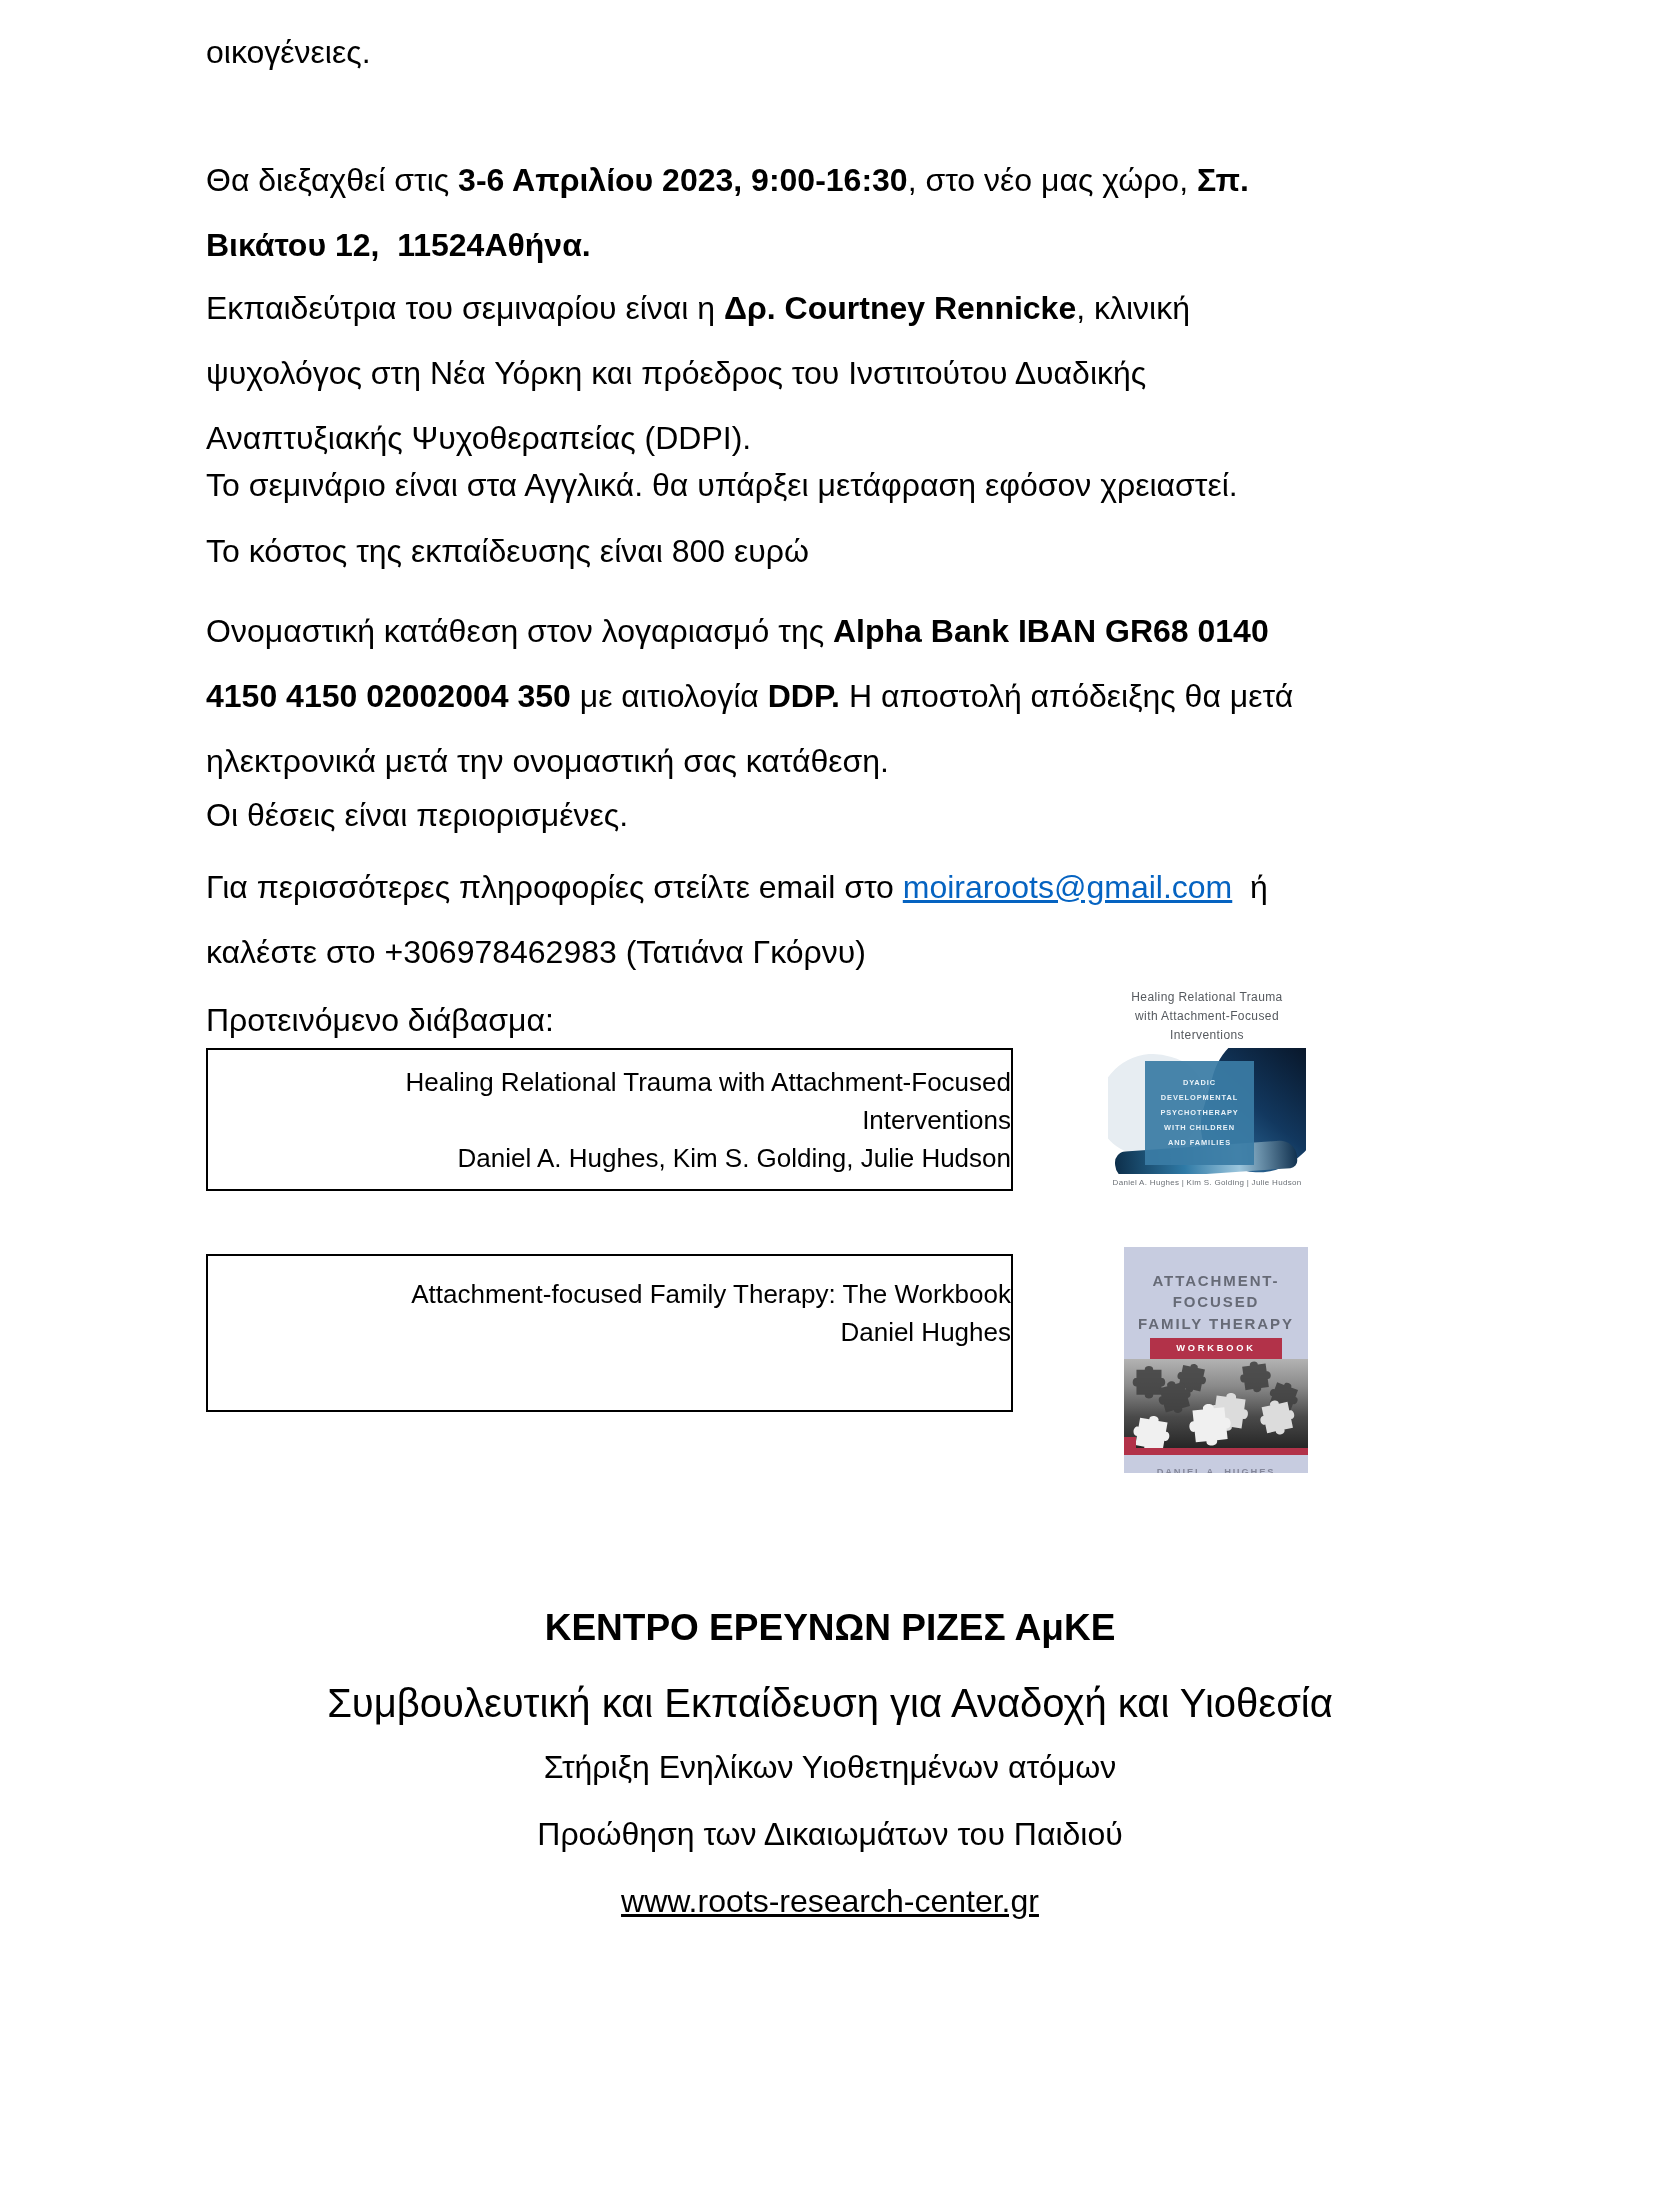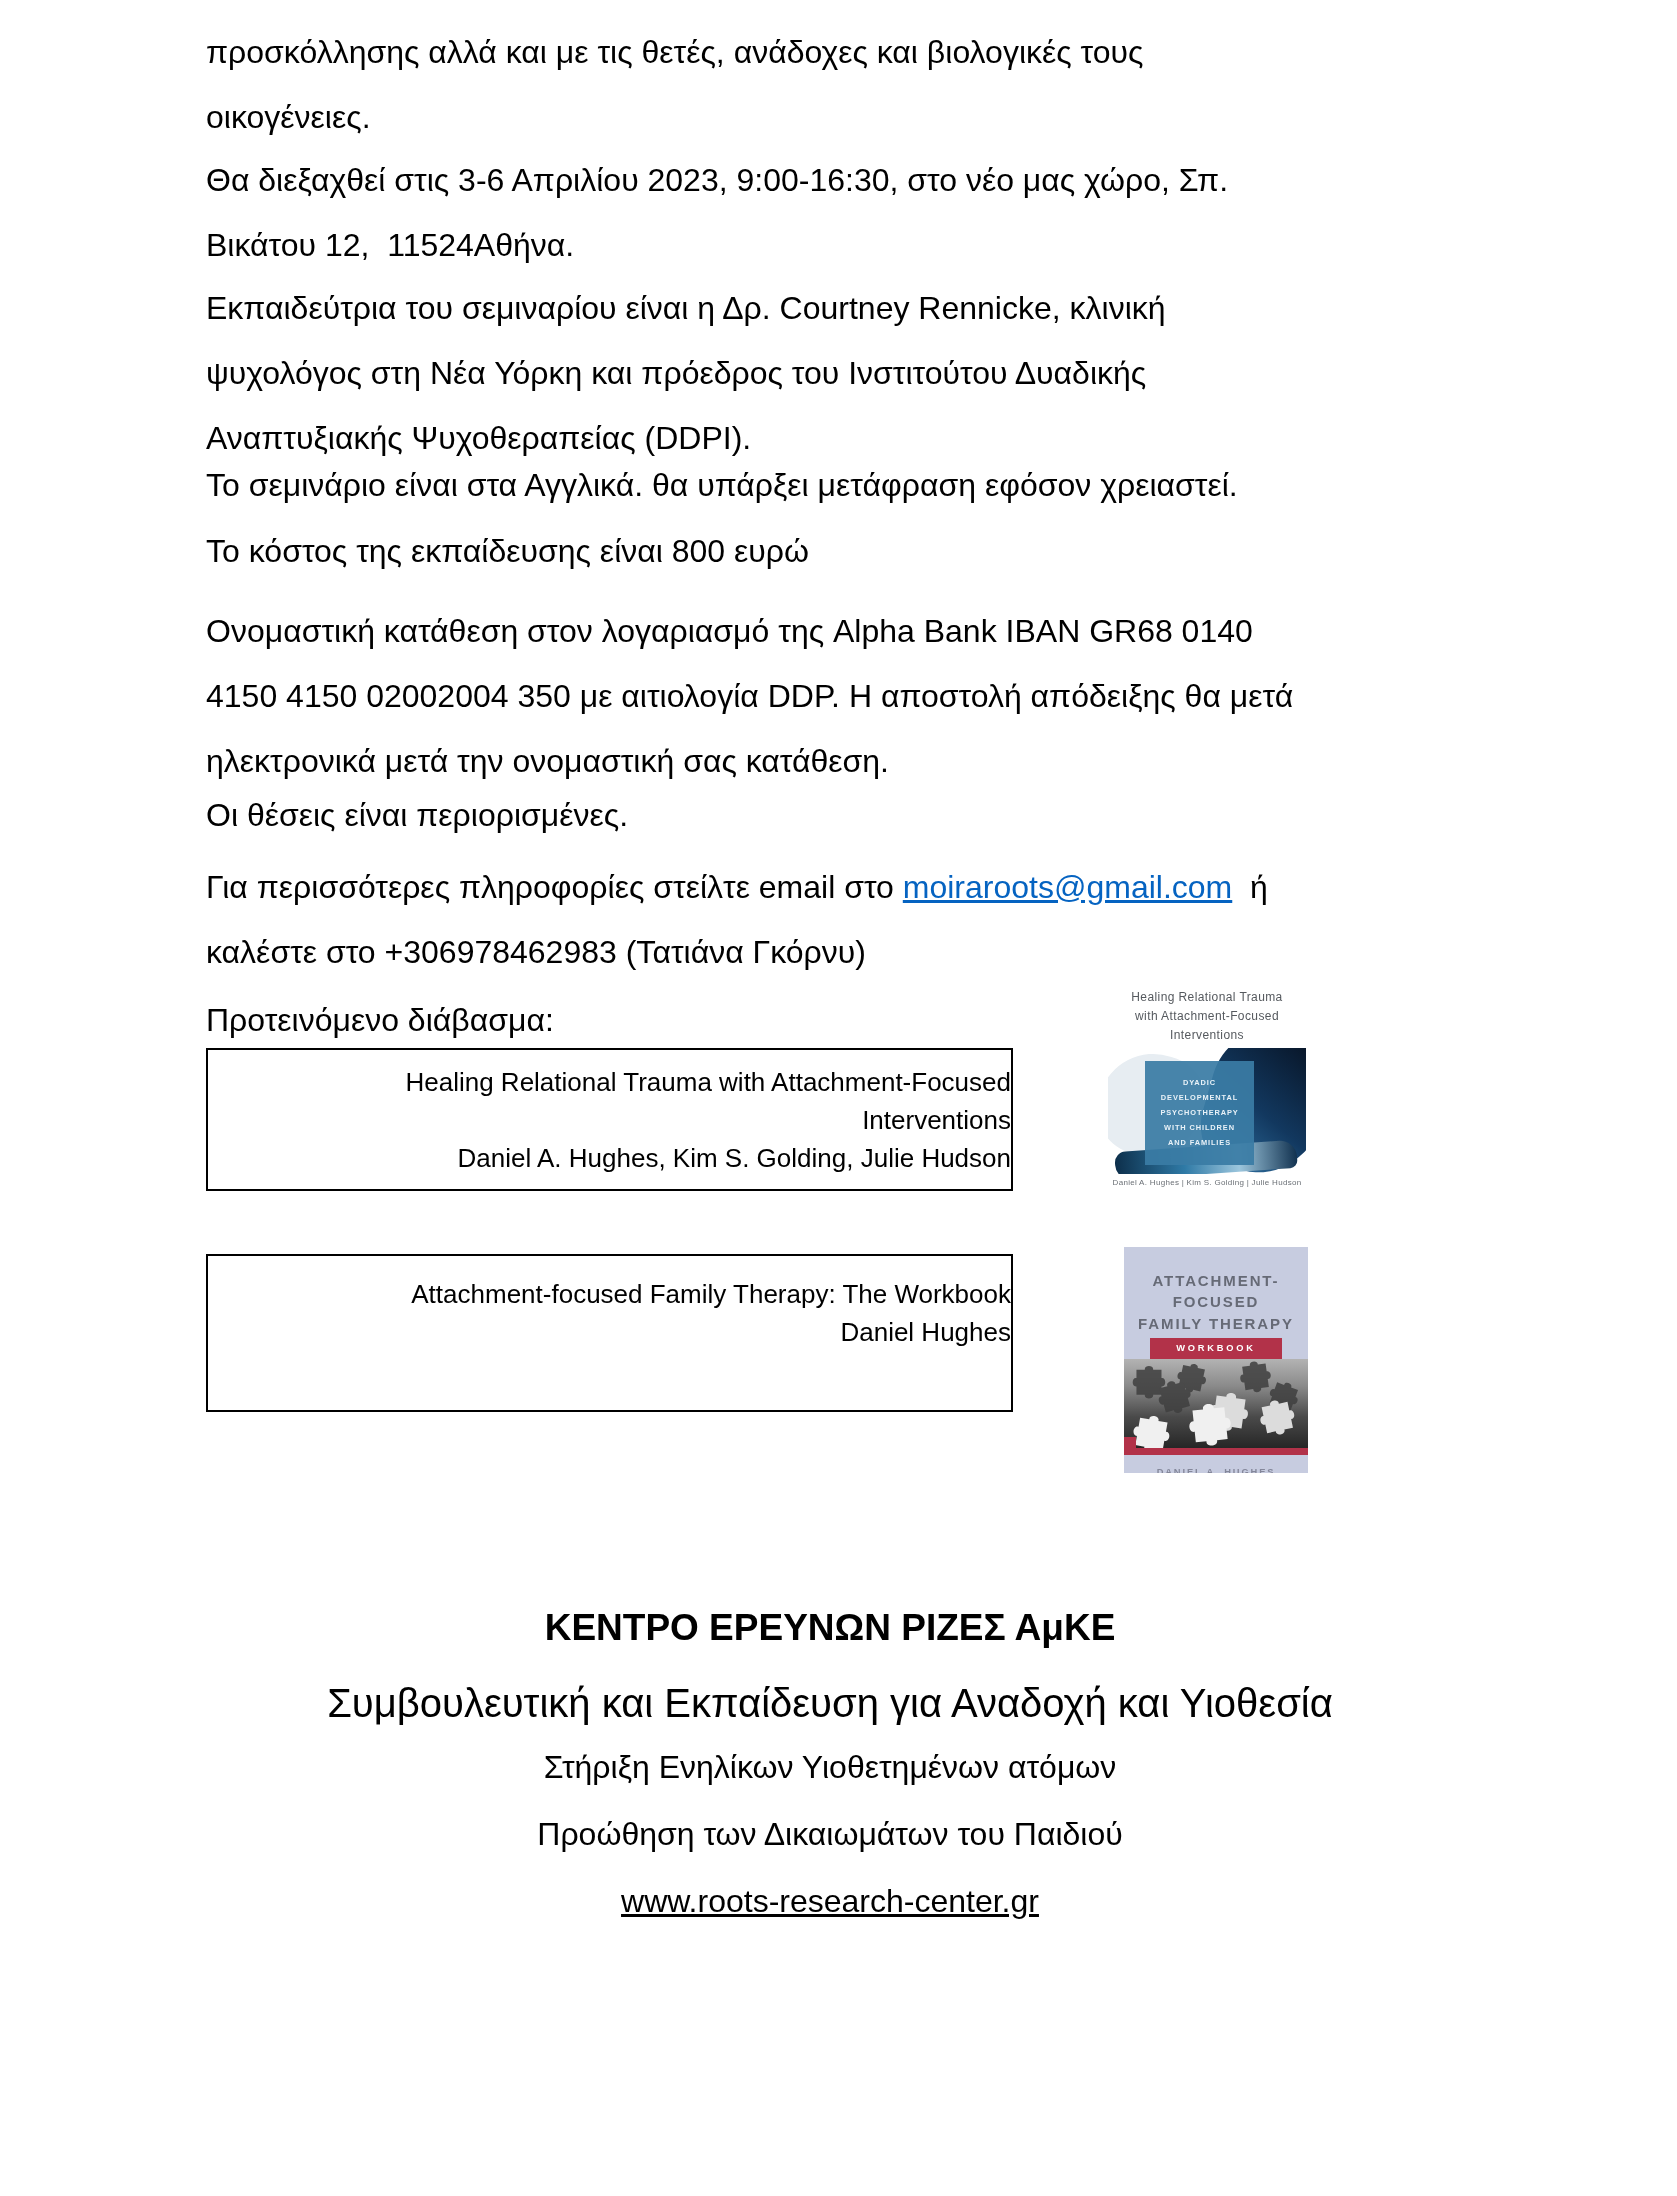--- a/index.html
+++ b/index.html
@@ -2,21 +2,21 @@
 <html style="font-size:15px"><head>
 <meta charset="utf-8">
 <style>
   html,body{margin:0;padding:0;background:#ffffff;}
   .page{
     position:relative;width:1678px;height:2196px;background:#ffffff;
     font-family:"Liberation Sans",sans-serif;color:#000000;overflow:hidden;
   }
   .para{position:absolute;left:206px;font-size:32px;line-height:65px;}
   .docline{white-space:pre;}
-  .bd{font-weight:normal;}
+  .bd{font-weight:bold;}
   a.email-link{color:#0563C1;text-decoration:underline;cursor:pointer;}
   a.site-link{color:#000000;text-decoration:underline;cursor:pointer;}
 
   
   .rbox{
     position:absolute;left:206px;width:803px;border:2.8px solid #000000;
     text-align:right;font-size:26px;line-height:38px;background:#ffffff;
   }
   .rbox1{top:1048px;height:126px;padding-top:13px;}
   .rbox2{top:1254px;height:135px;padding-top:18.6px;}
@@ -73,21 +73,20 @@
   .f-l2{top:1749px;font-size:32px;}
   .f-l3{top:1816px;font-size:32px;}
   .f-link{top:1883px;font-size:32px;}
 </style>
 </head>
 <body>
 
 <div class="page">
 
   <div class="para" style="top:20.4px;">
-    <div class="docline">προσκόλλησης αλλά και με τις θετές, ανάδοχες και βιολογικές τους</div>
     <div class="docline">οικογένειες.</div>
   </div>
 
   <div class="para" style="top:148px;">
     <div class="docline"><span>Θα διεξαχθεί στις </span><span class="bd">3-6 Απριλίου 2023, 9:00-16:30</span><span>, στο νέο μας χώρο, </span><span class="bd">Σπ.</span></div>
     <div class="docline bd">Βικάτου 12,  11524Αθήνα.</div>
   </div>
 
   <div class="para" style="top:276px;">
     <div class="docline"><span>Εκπαιδεύτρια του σεμιναρίου είναι η </span><span class="bd">Δρ. Courtney Rennicke</span><span>, κλινική</span></div>

